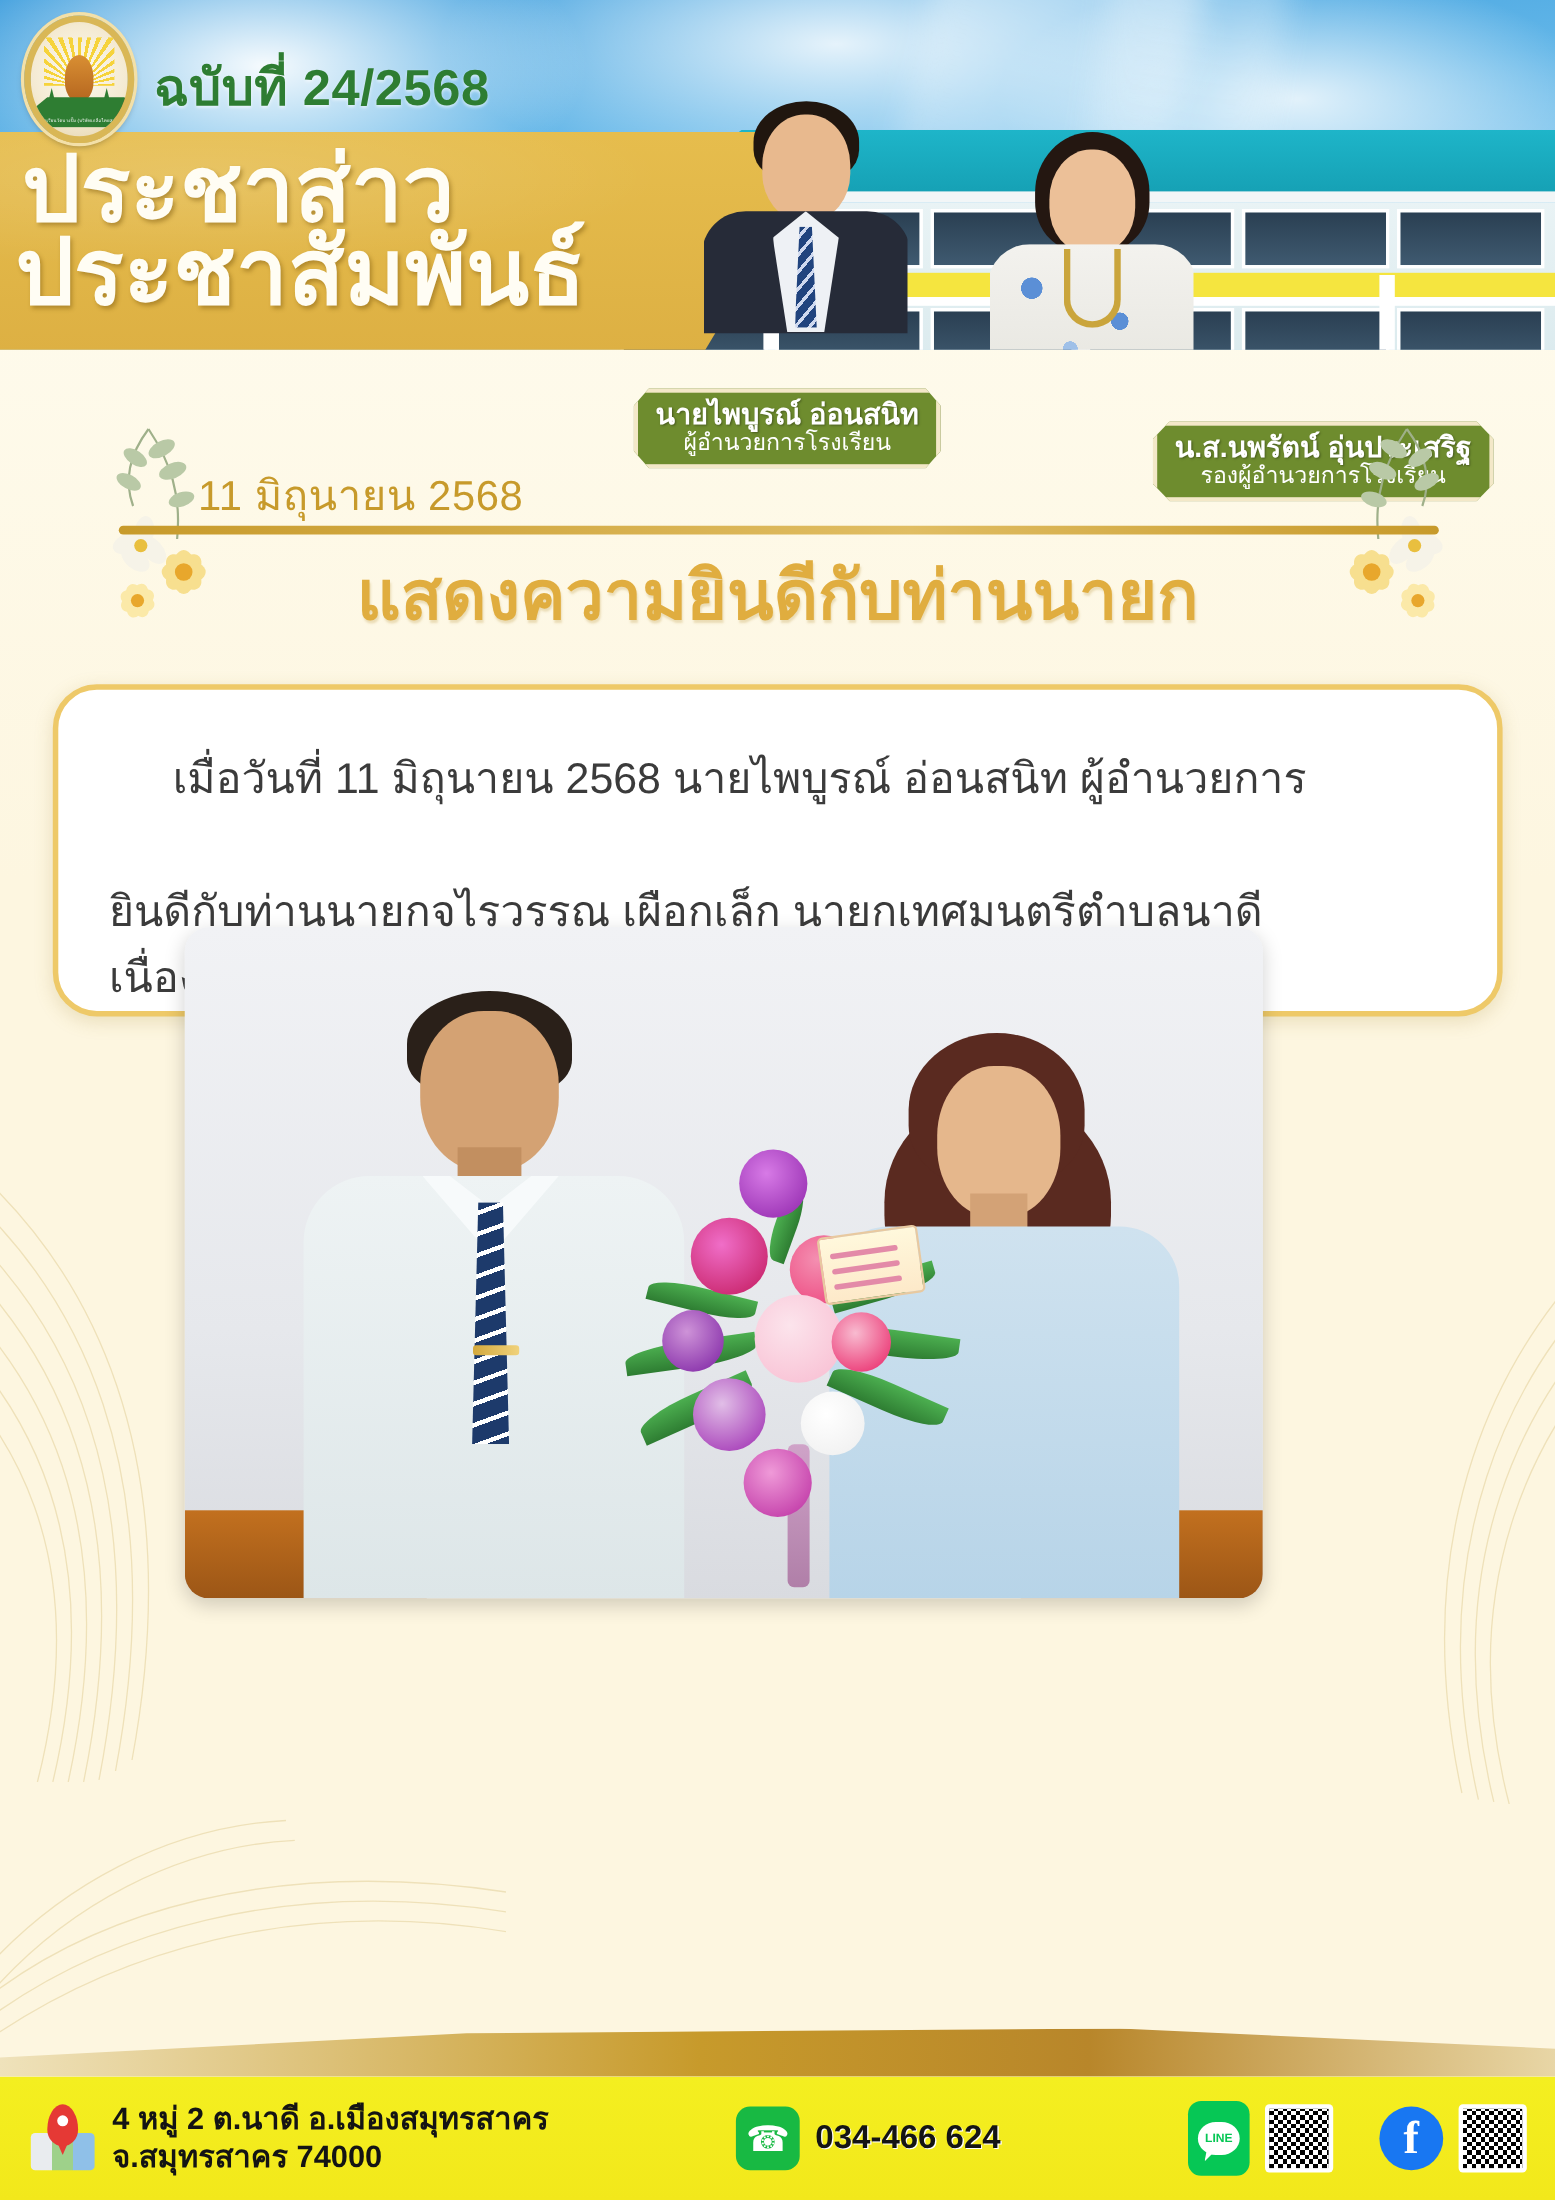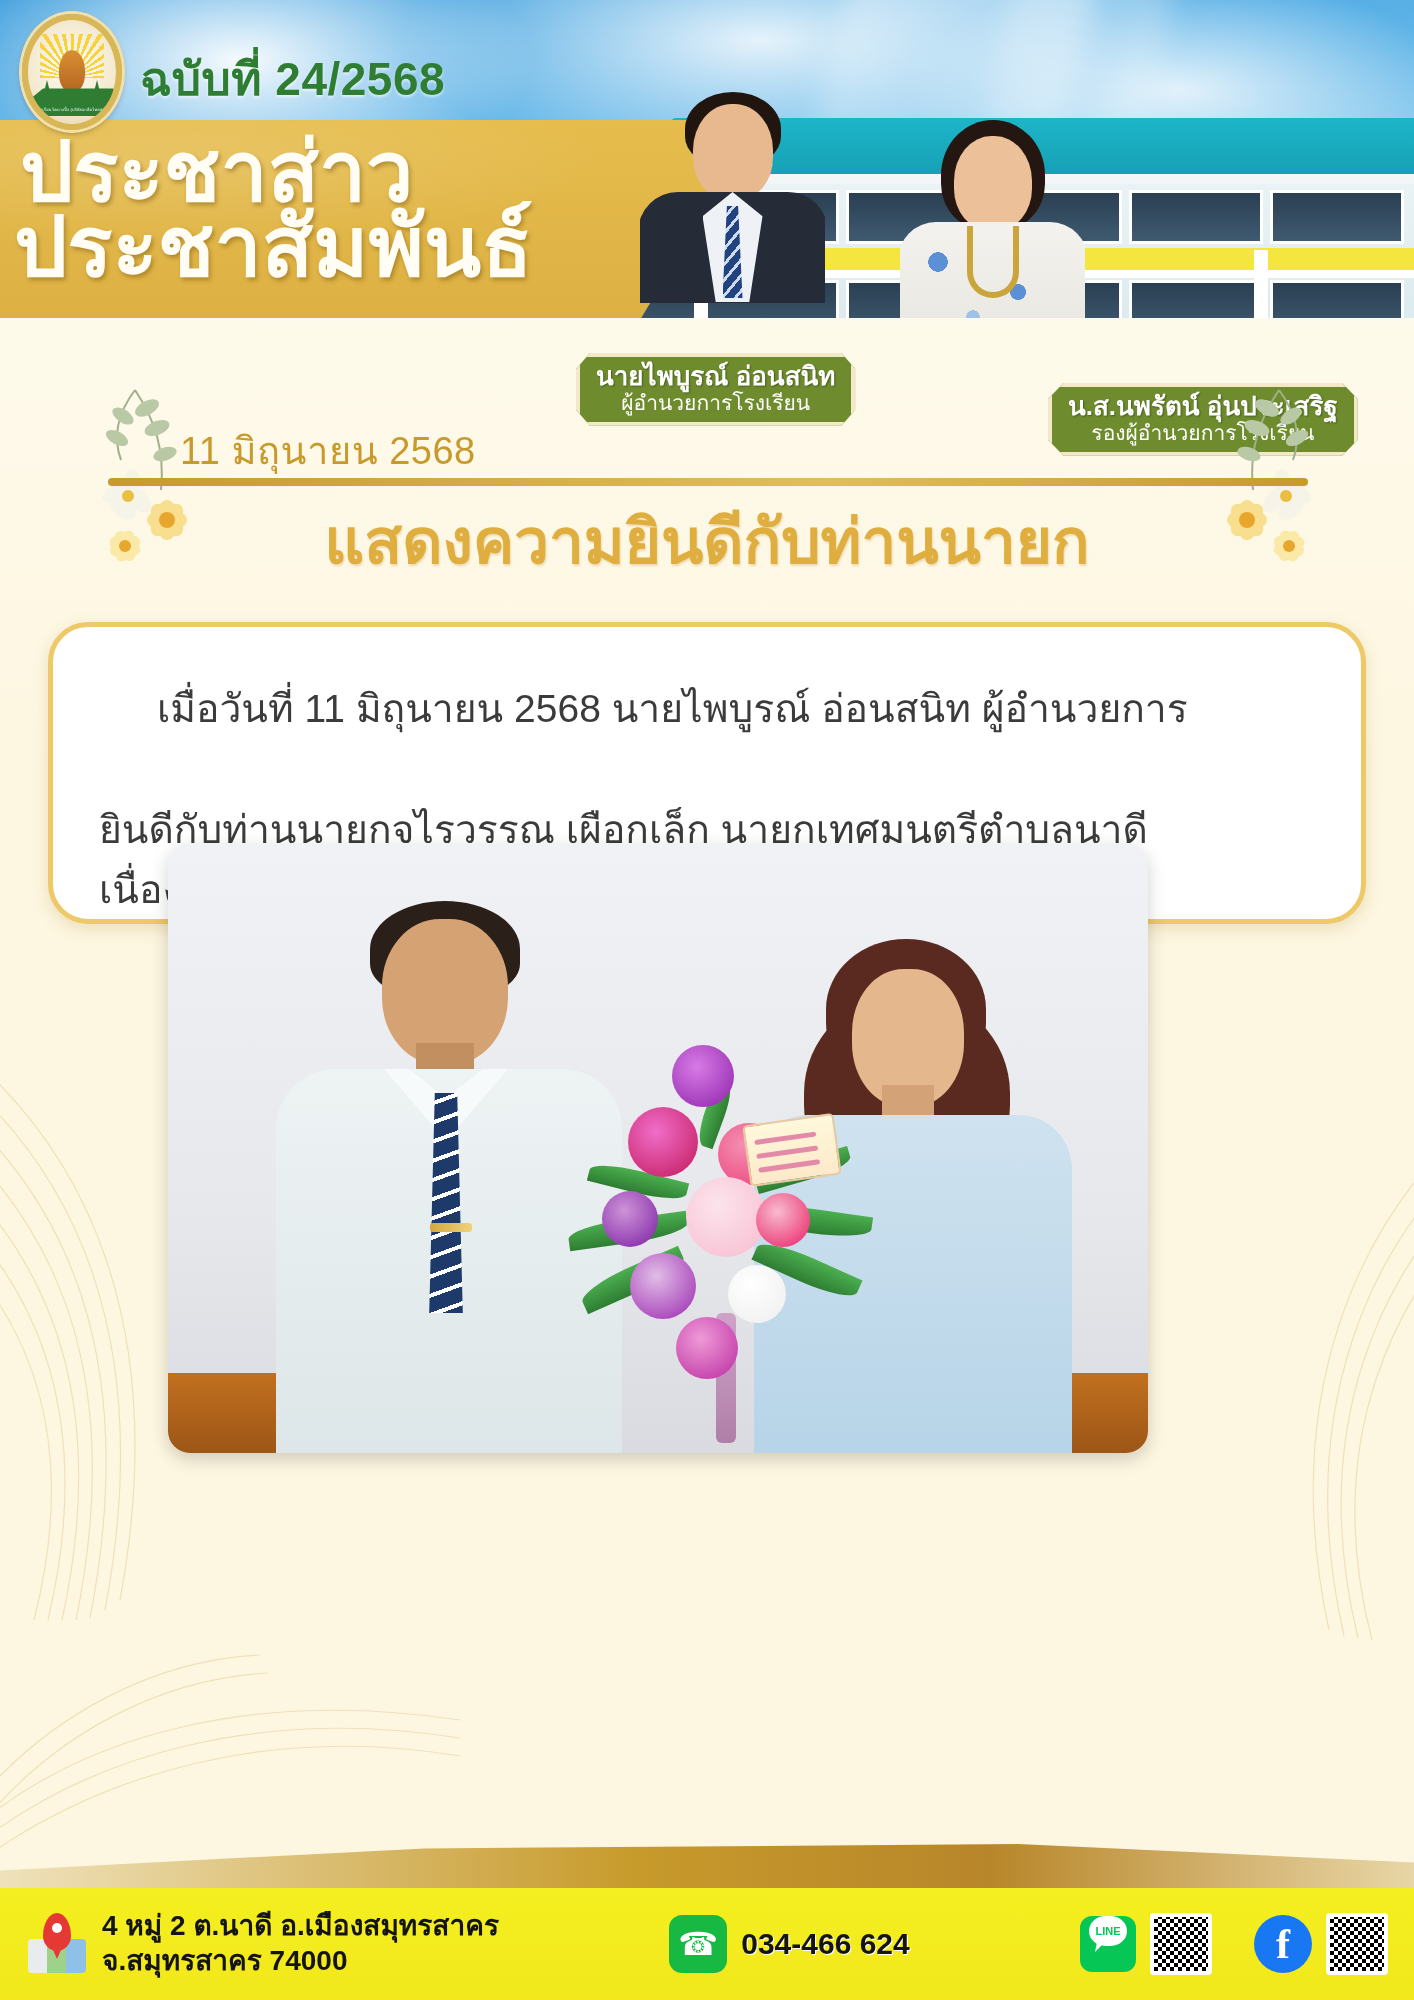--- a/index.html
+++ b/index.html
@@ -260,22 +260,22 @@
   .map-pin .pin:after { content:""; position:absolute; left:9px; top:10px; width:10px; height:10px;
                         background:#fff; border-radius:50%; }
   .map-pin .tip { position:absolute; left:24px; top:30px; width:14px; height:16px; background:#e53935;
                   clip-path:polygon(50% 100%,0 0,100% 0); }
   .addr { font-size:28px; font-weight:700; line-height:1.24; color:#141414; white-space:nowrap; }
   .phone-ic { width:58px; height:58px; background:#18b943; border-radius:13px;
               display:flex; align-items:center; justify-content:center;
               color:#fff; font-size:32px; }
   .phone-txt { font-size:30px; font-weight:700; color:#141414; white-space:nowrap;
                text-shadow:1px 1px 0 #fff; }
-  .line-ic { width:56px; height:56px; background:#06c755; border-radius:12px;
-             display:flex; justify-content:center; }
+  .line-ic { width:56px; height:68px; background:#06c755; border-radius:12px;
+             display:flex; align-items:center; justify-content:center; }
   .line-bub { width:38px; height:30px; background:#fff; border-radius:50%/58%; position:relative;
               display:flex; align-items:center; justify-content:center;
               font-size:11px; font-weight:700; color:#06c755; }
   .line-bub:after { content:""; position:absolute; left:6px; bottom:-6px; width:10px; height:10px;
                     background:#fff; clip-path:polygon(0 100%,100% 0,20% 0); }
   .fb-ic { width:58px; height:58px; background:#1877f2; border-radius:50%;
            display:flex; align-items:center; justify-content:center;
            color:#fff; font-size:42px; font-weight:700; font-family:"Liberation Serif",serif; }
   .qr { width:62px; height:62px; background:#fff; padding:4px; border-radius:4px; }
   .qr i { display:block; width:100%; height:100%;

